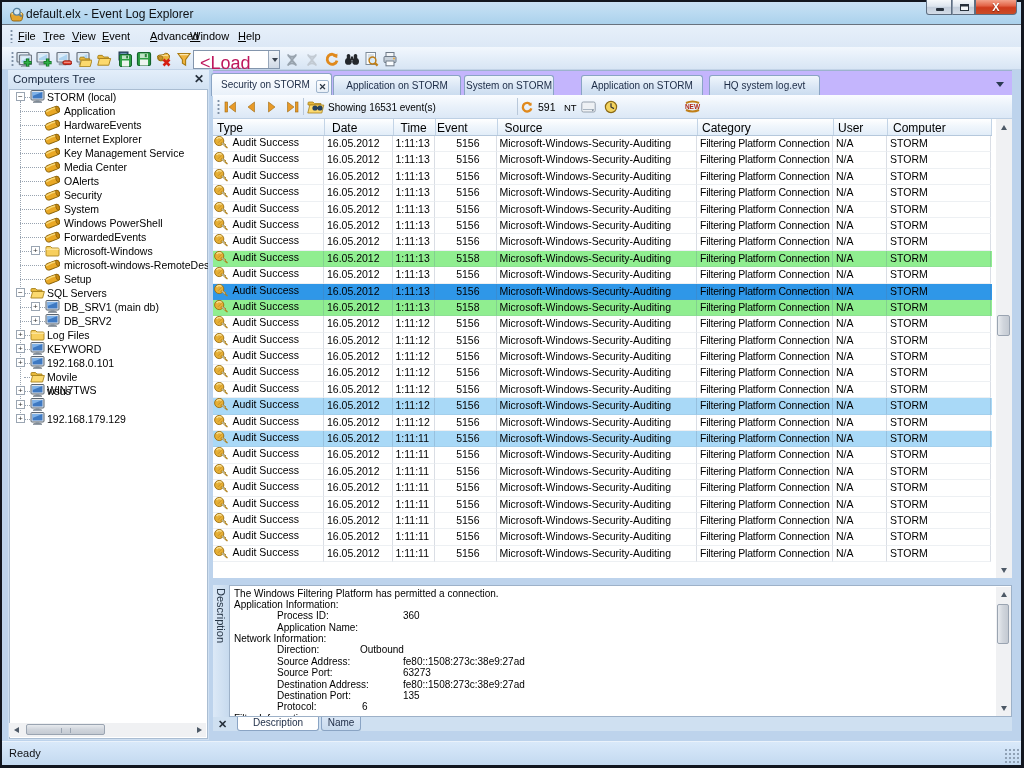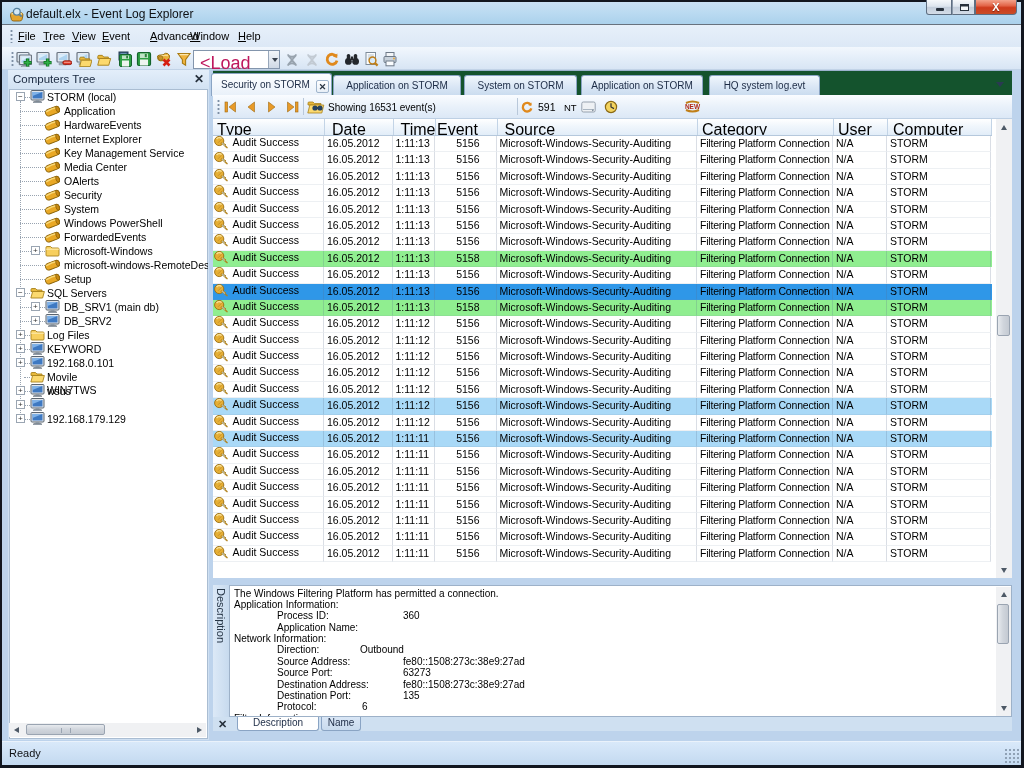--- a/index.html
+++ b/index.html
@@ -40,35 +40,35 @@
 .dotv{position:absolute;width:1px;border-left:1px dotted #98a3b0}
 .doth{position:absolute;height:1px;border-top:1px dotted #98a3b0}
 .ebox{position:absolute;width:9px;height:9px;background:#fff;border:1px solid #9aa5b2;font-size:8px;line-height:7px;text-align:center;color:#333;font-family:"Liberation Mono",monospace}
 .ticon{position:absolute}
 .tlabel{position:absolute;font-size:10.5px;color:#000;line-height:14px;white-space:nowrap}
 
 #treehscroll{position:absolute;left:1px;bottom:3px;width:197px;height:14px;background:#f0f1f3}
 
 #vsplit{position:absolute;left:209px;top:70px;width:4px;height:670px;background:#bdd3ec}
 
-#tabbar{position:absolute;left:213px;top:70px;width:799px;height:25px;background:#14532d;border-top:1px solid #9cb2cd}
+#tabbar{position:absolute;left:213px;top:70px;width:799px;height:25px;background:#c4b5fd;border-top:1px solid #9cb2cd}
 .tab{position:absolute;top:4px;height:21px;background:linear-gradient(180deg,#f0f6fc 0%,#d9e6f5 55%,#c9dbee 100%);border:1px solid #8aa4c4;border-bottom:none;border-radius:3px 3px 0 0;font-size:10px;color:#1c2b45;text-align:center}
 .tab.active{top:2px;height:23px;background:linear-gradient(180deg,#fdfeff 0%,#f1f6fc 60%,#e8f0f9 100%)}
 .tab span{display:inline-block;margin-top:4px}
 .tab.active span{margin-top:5px}
 #tabx{position:absolute;left:104px;top:6px;width:13px;height:13px;border:1px solid #9fb4cc;border-radius:2px;background:linear-gradient(180deg,#fff,#e8eff7);font-size:9px;font-weight:bold;line-height:12px;color:#2a3442;text-align:center}
 #tabdd{position:absolute;right:8px;top:11px;width:0;height:0;border:4px solid transparent;border-top:5px solid #2a3a52}
 
 #subbar{position:absolute;left:213px;top:95px;width:799px;height:24px;background:linear-gradient(180deg,#fafcff 0%,#e9f1fa 50%,#dce8f6 100%);border-bottom:1px solid #bed0e4}
 #subbar .lbl{position:absolute;top:6px;font-size:10.5px;color:#000}
 .vsep{position:absolute;top:3px;width:1px;height:17px;background:#b9c8da}
 
 #grid{position:absolute;left:213px;top:119px;width:799px;height:459px;background:#fff}
 #ghead{position:absolute;left:0;top:0;width:778.5px;height:17px;display:flex;background:linear-gradient(180deg,#ffffff 0%,#f0f6fc 45%,#e2edf8 100%);border-bottom:1px solid #b5c8dc}
-#ghead .h{border-right:1px solid #c3d4e6;font-size:16px;color:#000;padding:2px 0 0 7px;overflow:hidden;white-space:nowrap}
+#ghead .h{border-right:1px solid #c3d4e6;font-size:12px;color:#000;padding:2px 0 0 7px;overflow:hidden;white-space:nowrap}
 #gbody{position:absolute;left:0;top:17px;width:778.5px}
 .tr{display:flex;height:16.4px;background:#fff}
 .tr.g{background:#90ee90}
 .tr.s{background:#2f97e8}
 .tr.b{background:#a9d9f7}
 .c{border-right:1px solid rgba(90,110,140,0.22);border-bottom:1px solid rgba(120,140,165,0.13);font-size:10.5px;color:#000;line-height:15.5px;padding-left:3px;overflow:hidden;white-space:nowrap}
 .c0{width:111px;display:flex;align-items:flex-start;padding-left:0}
 .c0 .key{margin-right:4px;margin-left:0.5px;flex:none}
 .c0 span{line-height:normal}
 .c1{width:68.5px}.c2{width:42.5px}
@@ -452,21 +452,21 @@
       <span class="arr rt"></span>
     </div>
   <div class="thumb-h" style="left:17px;width:79px"></div>
 </div>
 
 <div id="vsplit"></div>
 
 <div id="tabbar">
  <div class="tab active" style="left:-2px;width:121px;text-align:left"><span style="margin-left:9px">Security on STORM</span><div id="tabx">✕</div></div>
  <div class="tab" style="left:120px;width:128px"><span>Application on STORM</span></div>
- <div class="tab" style="left:251px;width:113px"><span>System on STORM</span></div>
+ <div class="tab" style="left:251px;width:90px"><span>System on STORM</span></div>
  <div class="tab" style="left:368px;width:122px"><span>Application on STORM</span></div>
  <div class="tab" style="left:496px;width:111px"><span>HQ system log.evt</span></div>
  <div id="tabdd"></div>
 </div>
 
 <div id="subbar">
  <div class="grip" style="left:4px;top:4px;height:15px"></div>
 <svg class="abs" style="left:11px;top:6px" width="13" height="12" viewBox="0 0 13 12">
       <rect x="1" y="1" width="2.6" height="10" fill="#e89a28" stroke="#a06a10" stroke-width="0.6"></rect>
       <path d="M11.5 1 L5 6 L11.5 11 Z" fill="#e89a28" stroke="#a06a10" stroke-width="0.6"></path>

